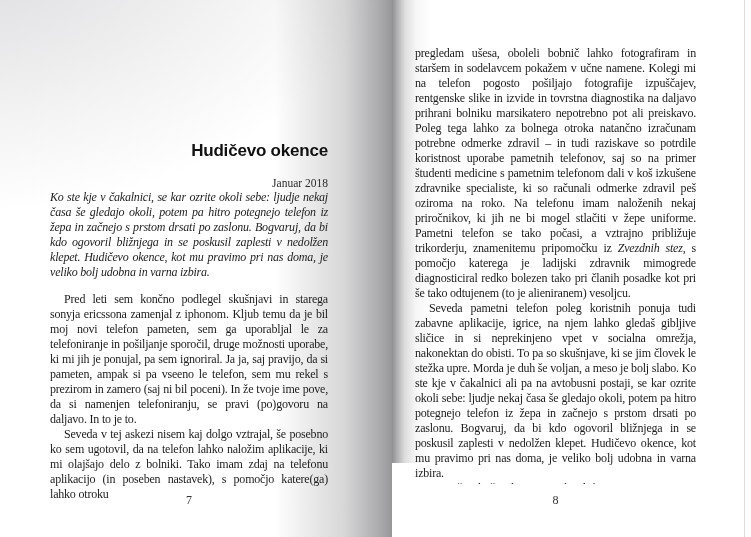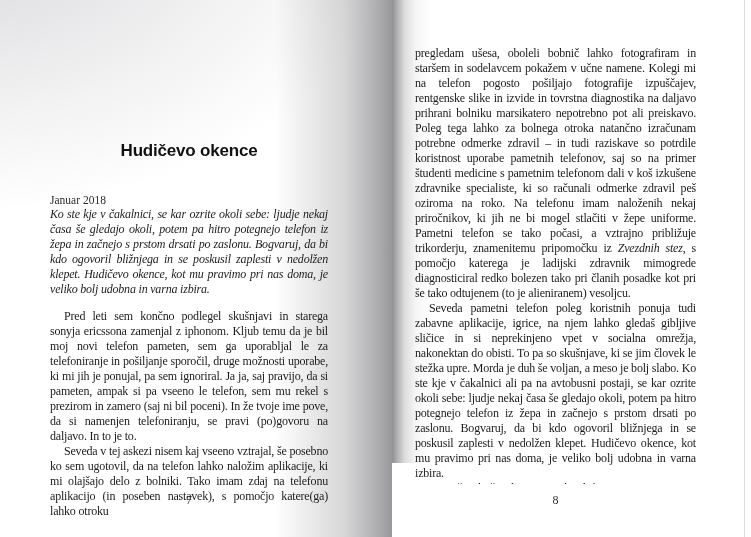--- a/index.html
+++ b/index.html
@@ -79,27 +79,27 @@
   }
 
   .chapter-title {
     margin: 0;
     font-family: "Liberation Sans", sans-serif;
     font-weight: bold;
     font-size: 17px;
     line-height: 20px;
     letter-spacing: -0.2px;
     color: #111111;
-    text-align: center;
+    text-align: right;
   }
   .chapter-date {
-    margin-top: 32px;
+    margin-top: 15px;
     font-size: 11.5px;
     line-height: 14px;
-    text-align: left;
+    text-align: right;
     color: #2b2b2b;
     letter-spacing: 0;
   }
   p { margin: 0; }
   .intro {
     font-style: italic;
   }
   .after-gap { margin-top: 12px; }
   .indent { text-indent: 14px; }
   .it { font-style: italic; }
@@ -117,21 +117,21 @@
 </style>
 </head>
 <body>
 
 <div class="left-page">
   <div class="left-content text-col">
     <h1 class="chapter-title">Hudičevo okence</h1>
     <div class="chapter-date">Januar 2018</div>
     <p class="intro">Ko ste kje v čakalnici, se kar ozrite okoli sebe: ljudje nekaj časa še gledajo okoli, potem pa hitro potegnejo telefon iz žepa in začnejo s prstom drsati po zaslonu. Bogvaruj, da bi kdo ogovoril bližnjega in se poskusil zaplesti v nedolžen klepet. Hudičevo okence, kot mu pravimo pri nas doma, je veliko bolj udobna in varna izbira.</p>
     <p class="after-gap indent">Pred leti sem končno podlegel skušnjavi in starega sonyja ericssona zamenjal z iphonom. Kljub temu da je bil moj novi telefon pameten, sem ga uporabljal le za telefoniranje in pošiljanje sporočil, druge možnosti uporabe, ki mi jih je ponujal, pa sem ignoriral. Ja ja, saj pravijo, da si pameten, ampak si pa vseeno le telefon, sem mu rekel s prezirom in zamero (saj ni bil poceni). In že tvoje ime pove, da si namenjen telefoniranju, se pravi (po)govoru na daljavo. In to je to.</p>
-    <p class="indent">Seveda v tej askezi nisem kaj vseeno vztrajal, še posebno ko sem ugotovil, da na telefon lahko naložim aplikacije, ki mi olajšajo delo z bolniki. Tako imam zdaj na telefonu aplikacijo (in poseben nastavek), s pomočjo katere(ga) lahko otroku</p>
+    <p class="indent">Seveda v tej askezi nisem kaj dolgo vztrajal, še posebno ko sem ugotovil, da na telefon lahko naložim aplikacije, ki mi olajšajo delo z bolniki. Tako imam zdaj na telefonu aplikacijo (in poseben nastavek), s pomočjo katere(ga) lahko otroku</p>
   </div>
 </div>
 
 <div class="right-page">
   <div class="right-content text-col">
     <p><span>pregledam ušesa, oboleli bobnič lahko fotografiram in staršem in sodelavcem pokažem v učne namene. Kolegi mi na telefon pogosto pošiljajo fotografije izpuščajev, rentgenske slike in izvide in tovrstna diagnostika na daljavo prihrani bolniku marsikatero nepotrebno pot ali preiskavo. Poleg tega lahko za bolnega otroka natančno izračunam potrebne odmerke zdravil – in tudi raziskave so potrdile koristnost uporabe pametnih telefonov, saj so na primer študenti medicine s pametnim telefonom dali v koš izkušene zdravnike specialiste, ki so računali odmerke zdravil peš oziroma na roko. Na telefonu imam naloženih nekaj priročnikov, ki jih ne bi mogel stlačiti v žepe uniforme. Pametni telefon se tako počasi, a vztrajno približuje trikorderju, znamenitemu pripomočku iz </span><span class="it">Zvezdnih stez</span><span>, s pomočjo katerega je ladijski zdravnik mimogrede diagnosticiral redko bolezen tako pri članih posadke kot pri še tako odtujenem (to je alieniranem) vesoljcu.</span></p>
     <p class="indent">Seveda pametni telefon poleg koristnih ponuja tudi zabavne aplikacije, igrice, na njem lahko gledaš gibljive sličice in si neprekinjeno vpet v socialna omrežja, nakonektan do obisti. To pa so skušnjave, ki se jim človek le stežka upre. Morda je duh še voljan, a meso je bolj slabo. Ko ste kje v čakalnici ali pa na avtobusni postaji, se kar ozrite okoli sebe: ljudje nekaj časa še gledajo okoli, potem pa hitro potegnejo telefon iz žepa in začnejo s prstom drsati po zaslonu. Bogvaruj, da bi kdo ogovoril bližnjega in se poskusil zaplesti v nedolžen klepet. Hudičevo okence, kot mu pravimo pri nas doma, je veliko bolj udobna in varna izbira.</p>
     <p class="indent">Največji oboževalci pametnih telefonov pa so otroci. In tu ni starostne omejitve navzdol. Takoj ko otrok usvoji pincetni</p>
   </div>
 </div>

